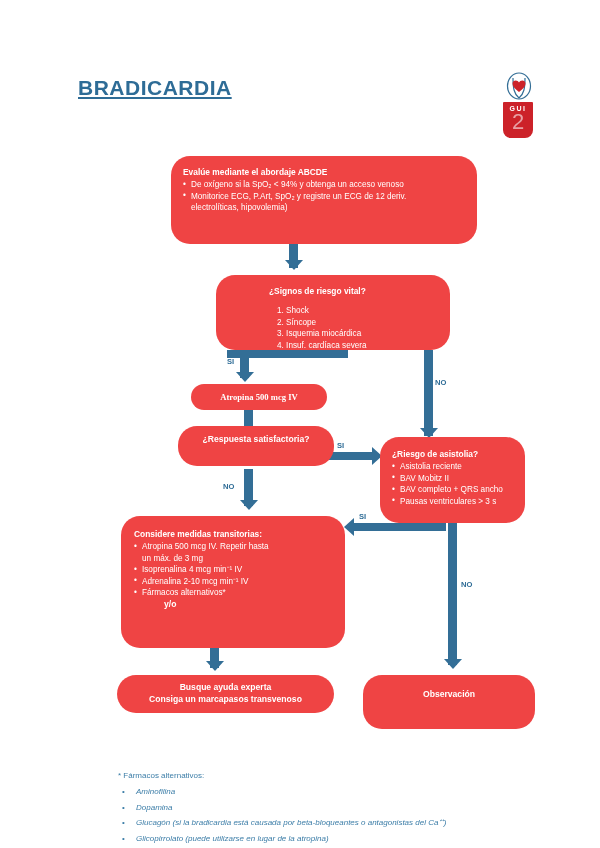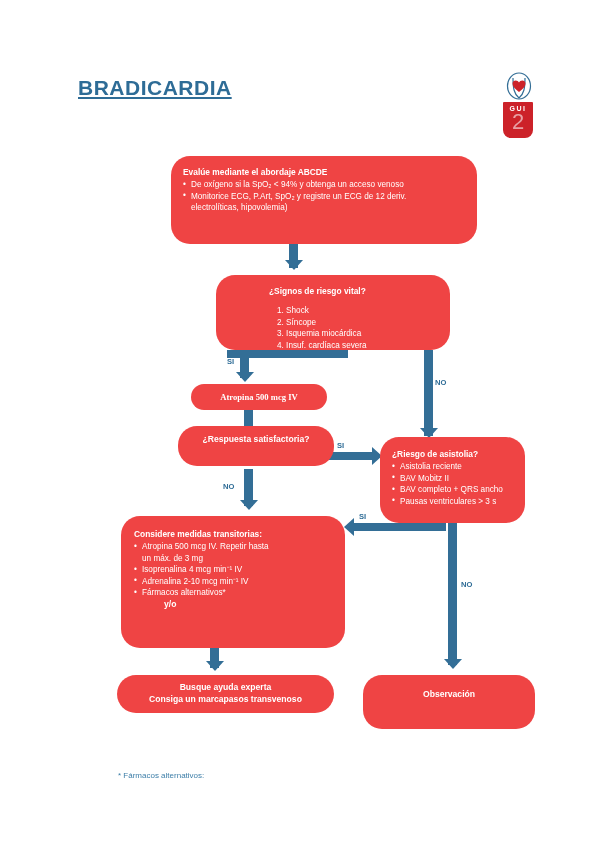--- a/index.html
+++ b/index.html
@@ -308,13 +308,19 @@
   <div class="center">Busque ayuda experta</div>
   <div class="center">Consiga un marcapasos transvenoso</div>
 </div>
 
 <div class="box" id="box-observation" style="left:363px; top:675px; width:172px; height:54px; padding:13px 0 16px 0;">
   <div class="center">Observación</div>
 </div>
 
 <div id="footnotes">
   <div class="fn-head">* Fármacos alternativos:</div>
+  <ul>
+    <li>Aminofilina</li>
+    <li>Dopamina</li>
+    <li>Glucagón (si la bradicardia está causada por beta-bloqueantes o antagonistas del Ca⁺⁺)</li>
+    <li>Glicopirrolato (puede utilizarse en lugar de la atropina)</li>
+  </ul>
 </div>
 
 </body></html>

